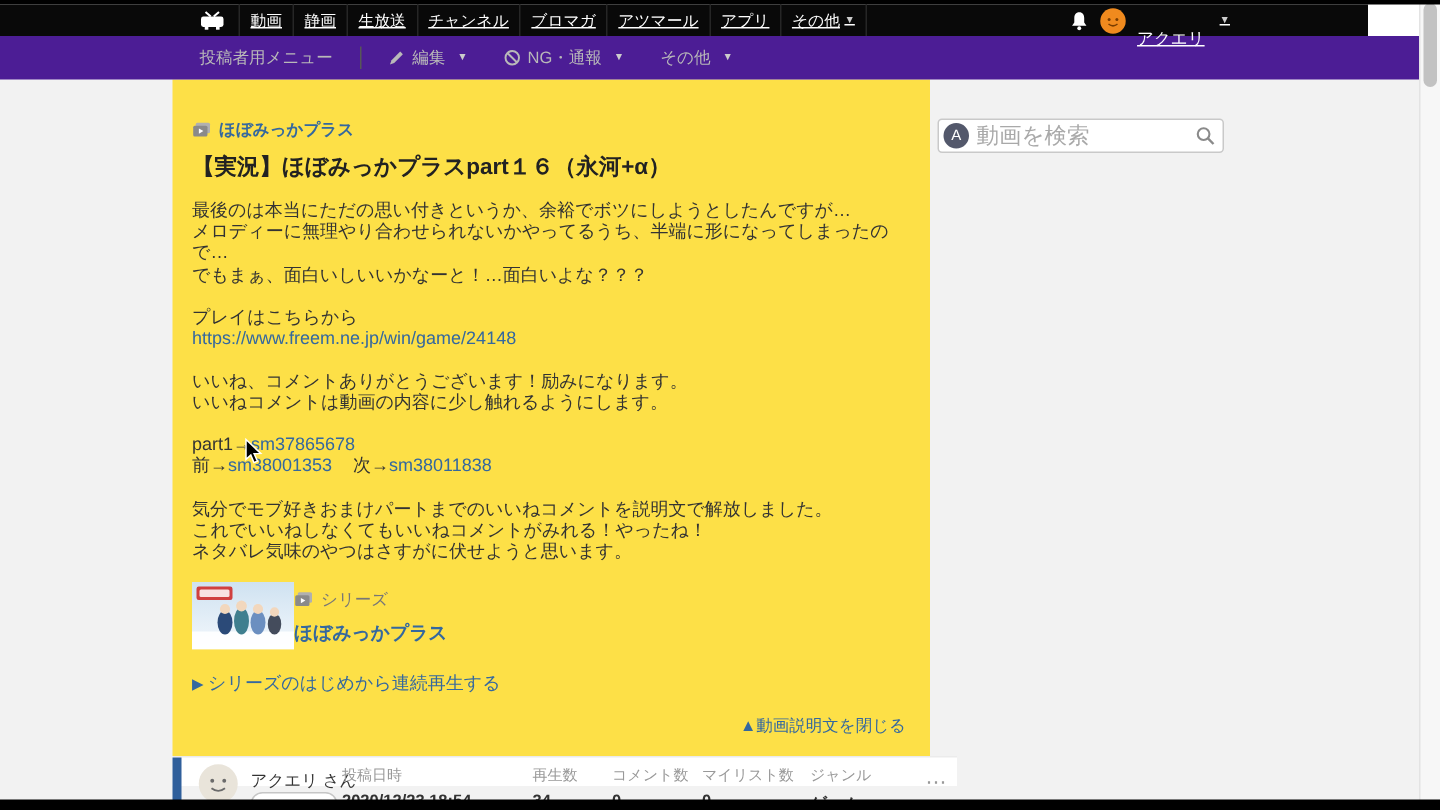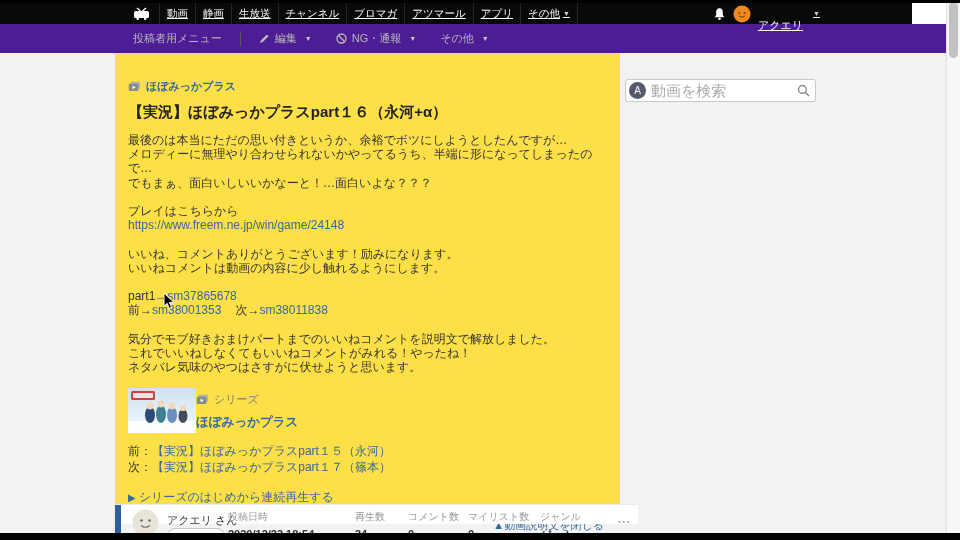--- a/index.html
+++ b/index.html
@@ -232,28 +232,20 @@
             <rect x="2.5" y="0.8" width="9.5" height="7" rx="1" fill="#b0b0b0"></rect>
             <rect x="0.8" y="2.8" width="9.5" height="7.2" rx="1" fill="#8a8a8a"></rect>
             <path d="M4.6 4.6 L7.6 6.4 L4.6 8.2 Z" fill="#fff"></path>
           </svg>
           <span>シリーズ</span>
         </div>
         <span class="series-name link">ほぼみっかプラス</span>
       </div>
     </div>
 
-    <div class="pn">
-      <div>
-        <span>前：</span><span class="link">【実況】ほぼみっかプラスpart１５（永河）</span>
-      </div>
-      <div>
-        <span>次：</span><span class="link">【実況】ほぼみっかプラスpart１７（篠本）</span>
-      </div>
-    </div>
 
     <div class="playall">
       <span class="play-tri">▶</span><span class="link">シリーズのはじめから連続再生する</span>
     </div>
 
     <div class="close-row">
       <span class="link">▲動画説明文を閉じる</span>
     </div>
   </main>
 

